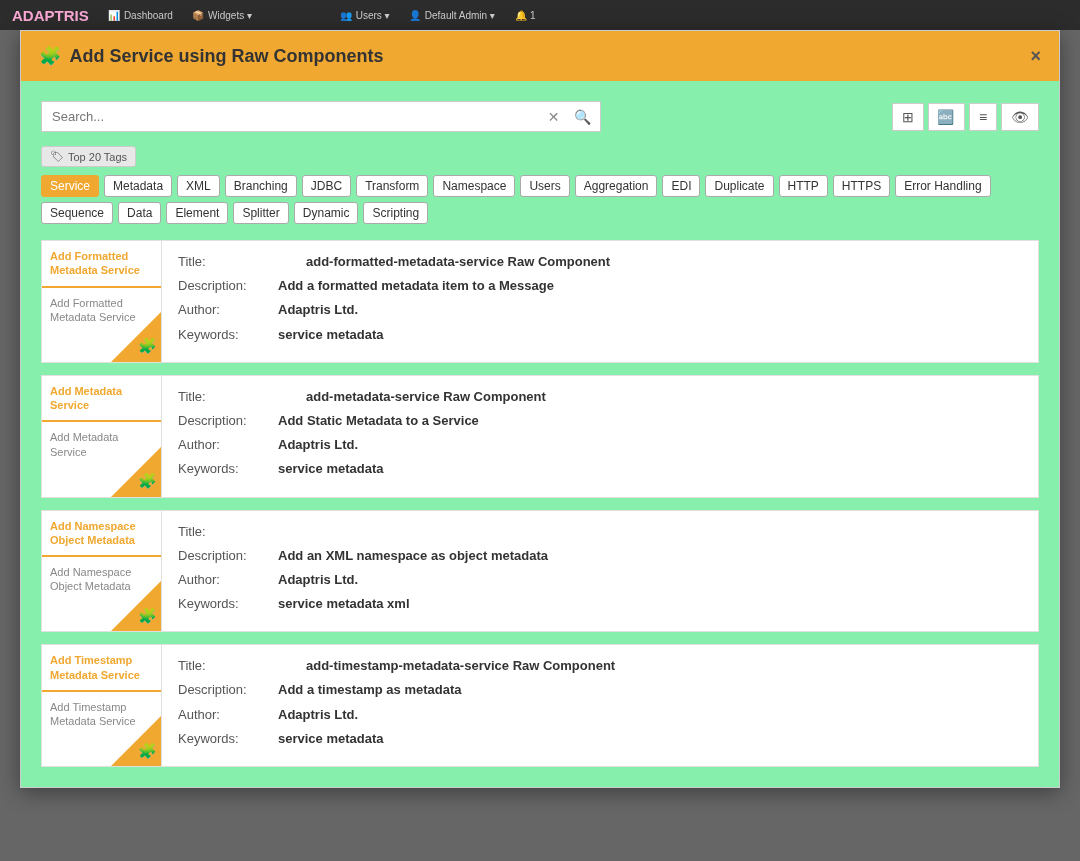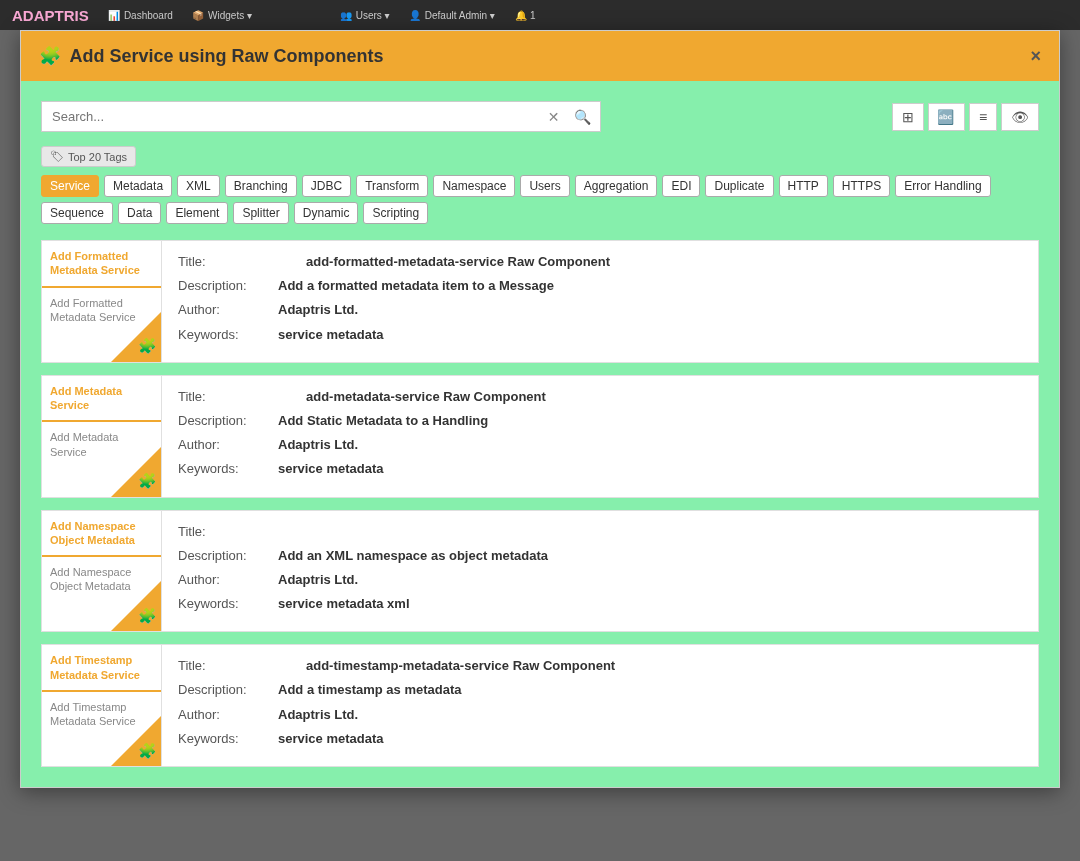--- a/index.html
+++ b/index.html
@@ -348,21 +348,21 @@
               <span class="puzzle-icon-corner">🧩</span>
             </div>
           </div>
           <div class="result-details">
             <div class="detail-row">
               <span class="detail-label">Title:</span>
               <span class="detail-value title-val">add-metadata-service Raw Component</span>
             </div>
             <div class="detail-row">
               <span class="detail-label">Description:</span>
-              <span class="detail-value">Add Static Metadata to a Handling</span>
+              <span class="detail-value">Add Static Metadata to a Service</span>
             </div>
             <div class="detail-row">
               <span class="detail-label">Author:</span>
               <span class="detail-value">Adaptris Ltd.</span>
             </div>
             <div class="detail-row">
               <span class="detail-label">Keywords:</span>
               <span class="detail-value">service metadata</span>
             </div>
           </div>

